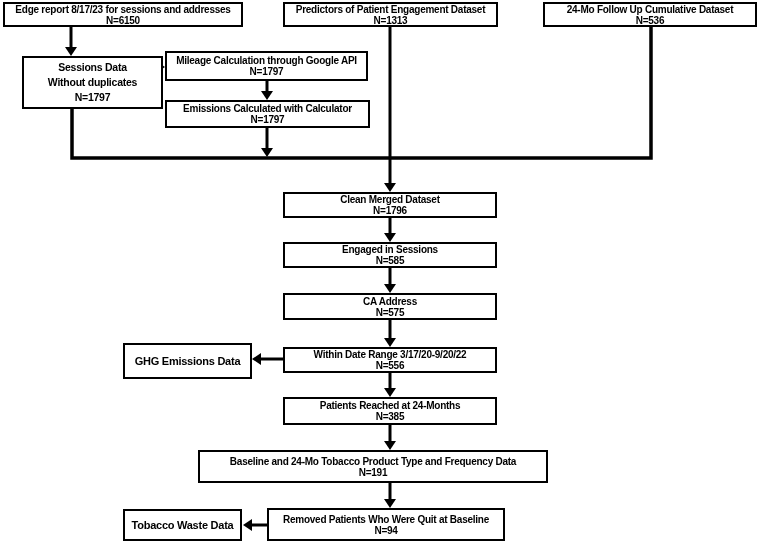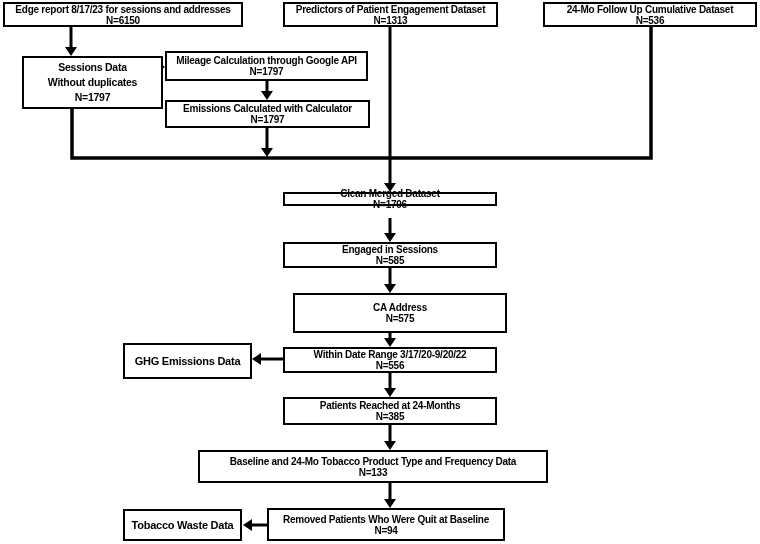--- a/index.html
+++ b/index.html
@@ -111,48 +111,48 @@
   <div class="box" style="left:165px; top:51px; width:203px; height:30px">
     <span class="ln">Mileage Calculation through Google API</span>
     <span class="ln">N=1797</span>
   </div>
 
   <div class="box" style="left:165px; top:100px; width:205px; height:28px">
     <span class="ln">Emissions Calculated with Calculator</span>
     <span class="ln">N=1797</span>
   </div>
 
-  <div class="box" style="left:283px; top:192px; width:214px; height:14px">
+  <div class="box" style="left:283px; top:192px; width:214px; height:26px">
     <span class="ln">Clean Merged Dataset</span>
     <span class="ln">N=1796</span>
   </div>
 
   <div class="box" style="left:283px; top:242px; width:214px; height:26px">
     <span class="ln">Engaged in Sessions</span>
     <span class="ln">N=585</span>
   </div>
 
-  <div class="box" style="left:293px; top:293px; width:214px; height:40px">
+  <div class="box" style="left:283px; top:293px; width:214px; height:27px">
     <span class="ln">CA Address</span>
     <span class="ln">N=575</span>
   </div>
 
   <div class="box" style="left:283px; top:347px; width:214px; height:26px">
     <span class="ln">Within Date Range 3/17/20-9/20/22</span>
     <span class="ln">N=556</span>
   </div>
 
   <div class="box" style="left:283px; top:397px; width:214px; height:28px">
     <span class="ln">Patients Reached at 24-Months</span>
     <span class="ln">N=385</span>
   </div>
 
   <div class="box" style="left:198px; top:450px; width:350px; height:33px">
     <span class="ln">Baseline and 24-Mo Tobacco Product Type and Frequency Data</span>
-    <span class="ln">N=133</span>
+    <span class="ln">N=191</span>
   </div>
 
   <div class="box" style="left:267px; top:508px; width:238px; height:33px">
     <span class="ln">Removed Patients Who Were Quit at Baseline</span>
     <span class="ln">N=94</span>
   </div>
 
   <div class="box side" style="left:123px; top:343px; width:129px; height:36px">
     <span class="ln">GHG Emissions Data</span>
   </div>

